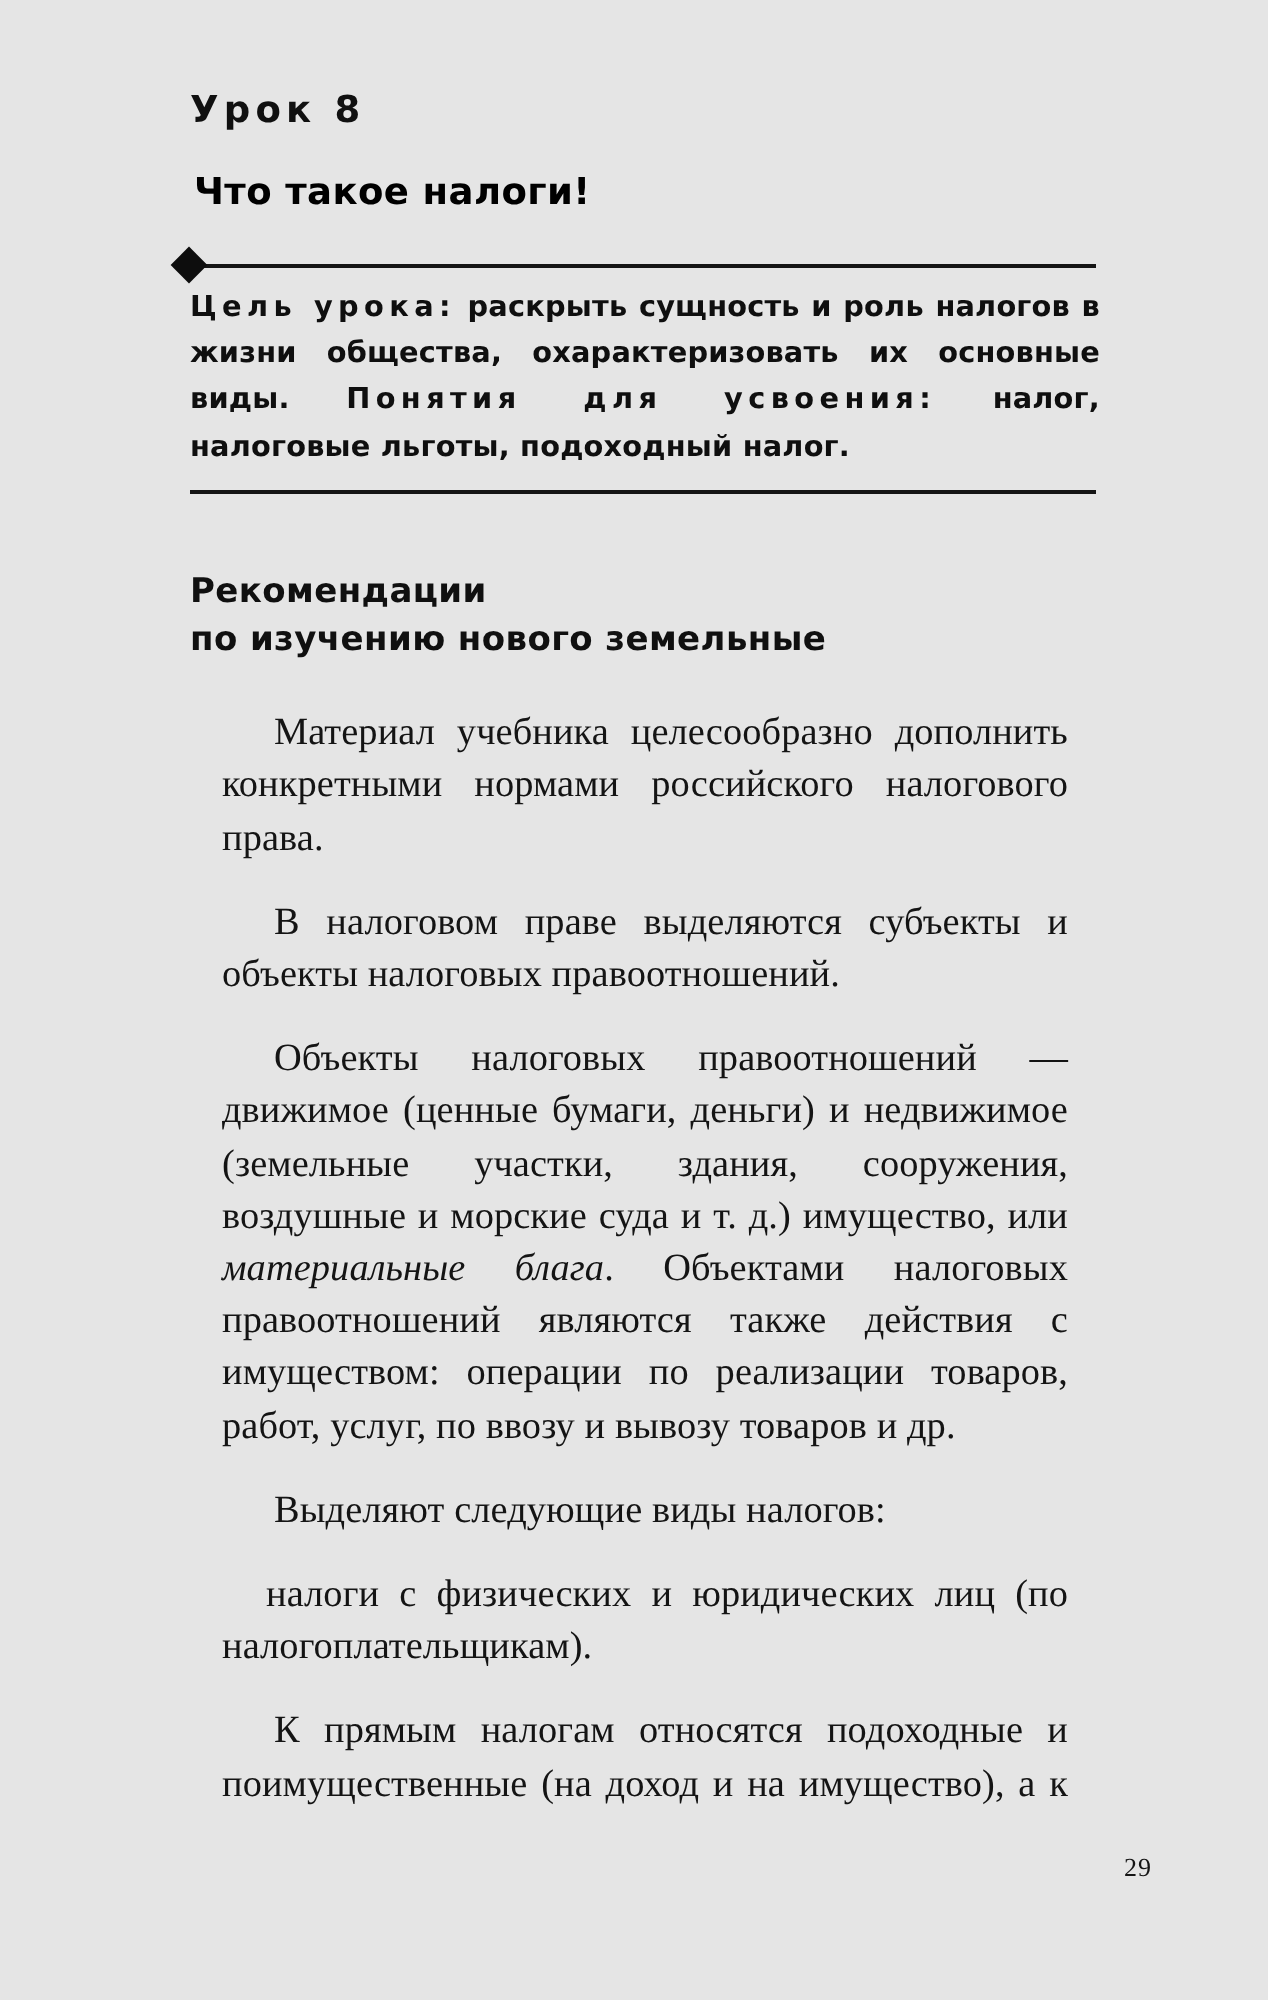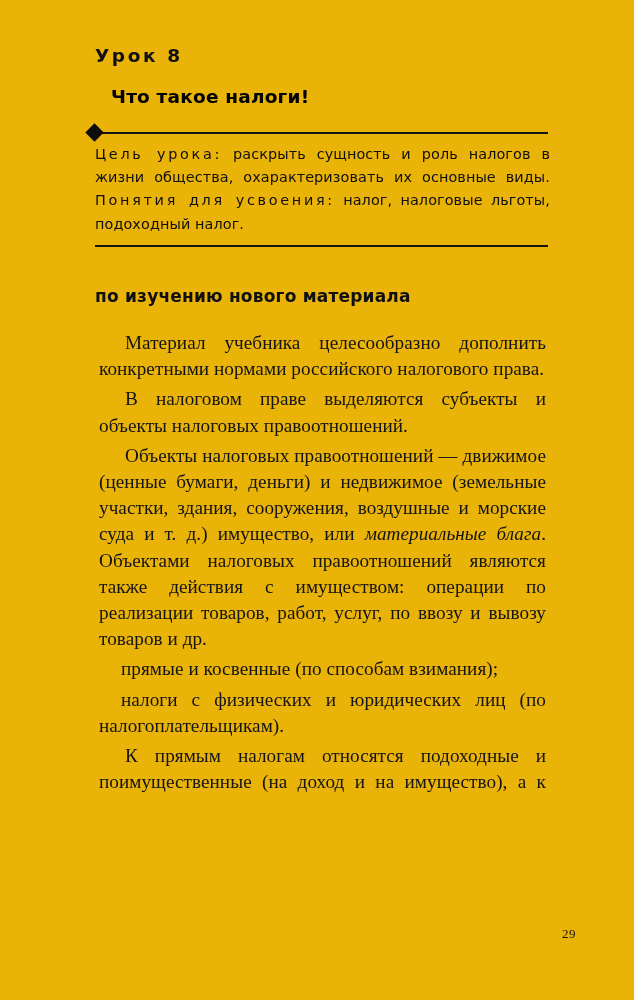--- a/index.html
+++ b/index.html
@@ -14,21 +14,21 @@
     overflow: hidden;
     font-family: "Liberation Serif", "DejaVu Serif", serif;
     color: #141414;
     -webkit-font-smoothing: antialiased;
   }
 
   .page {
     position: relative;
     width: 634px;
     height: 1000px;
-    background: #eab308;
+    background: #e5e5e5;
     box-sizing: border-box;
   }
 
   .content {
     position: absolute;
     left: 95px;
     top: 46px;
     width: 455px;
   }
 
@@ -41,21 +41,21 @@
     color: #101010;
     margin: 0 0 20px 0;
     line-height: 1.1;
   }
   .lesson-title {
     font-family: "DejaVu Sans", "Liberation Sans", sans-serif;
     font-size: 18.5px;
     font-weight: 800;
     letter-spacing: 0.2px;
     color: #000000;
-    margin: 16px;
+    margin: 2px;
     line-height: 1.15;
   }
 
   
   .aim-box {
     position: relative;
     margin: 24px 0 0 0;
     padding: 0;
   }
   .rule {
@@ -75,21 +75,21 @@
     left: -7px;
     top: -6px;
     width: 13px;
     height: 13px;
     background: #0d0d0d;
     transform: rotate(45deg);
   }
   .aim-body {
     font-family: "DejaVu Sans", "Liberation Sans", sans-serif;
     font-size: 14.4px;
-    font-weight: 400;
+    font-weight: 700;
     line-height: 1.62;
     color: #0f0f0f;
     text-align: justify;
     margin: 9px 0 0 0;
     letter-spacing: 0.1px;
   }
   .spaced-label {
     letter-spacing: 2.7px;
   }
 
@@ -109,21 +109,21 @@
 
   
   .body-block {
     margin-top: 22px;
   }
   p.para {
     font-size: 19.2px;
     line-height: 1.365;
     text-align: justify;
     text-justify: inter-word;
-    margin: 4px;
+    margin: 16px;
     text-indent: 26px;
     hyphens: manual;
     letter-spacing: 0.05px;
   }
   p.para.listitem {
     text-indent: 22px;
   }
   p.para em {
   }
   
@@ -157,34 +157,35 @@
     <section class="aim-box">
       <div class="rule"></div>
       <span class="diamond"></span>
 
       <p class="aim-body"><span class="spaced-label">Цель  урока:</span><span> раскрыть сущность и роль налогов в жизни общества, охарактеризовать их основные виды.</span> <span class="spaced-label">Понятия для усвоения:</span><span> налог, налоговые льготы, подоходный налог.</span></p>
 
       <div class="rule-bottom"></div>
     </section>
 
     <h3 class="section-heading">
-      <span class="line2">по изучению нового материала</span>
+      <span>Рекомендации</span>
+      <span class="line2">по изучению нового земельные</span>
     </h3>
 
     <div class="body-block">
 
       <p class="para">Материал учебника целесообразно дополнить конкретными нормами российского налогового права.</p>
 
       <p class="para">В налоговом праве выделяются субъекты и объекты налоговых правоотношений.</p>
 
 
       <p class="para"><span>Объекты налоговых правоотношений — движимое (ценные бумаги, деньги) и недвижимое (земельные участки, здания, сооружения, воздушные и морские суда и т. д.) имущество, или </span><em>материальные блага</em><span>. Объектами налоговых правоотношений являются также действия с имуществом: операции по реализации товаров, работ, услуг, по ввозу и вывозу товаров и др.</span></p>
 
+      <p class="para">Выделяют следующие виды налогов:</p>
 
-      <p class="para listitem">прямые и косвенные (по способам взимания);</p>
 
 
       <p class="para listitem">налоги с физических и юридических лиц (по налогоплательщикам).</p>
 
       <p class="para continued">К прямым налогам относятся подоходные и поимущественные (на доход и на имущество), а к</p>
 
     </div>
 
   </div>
 

